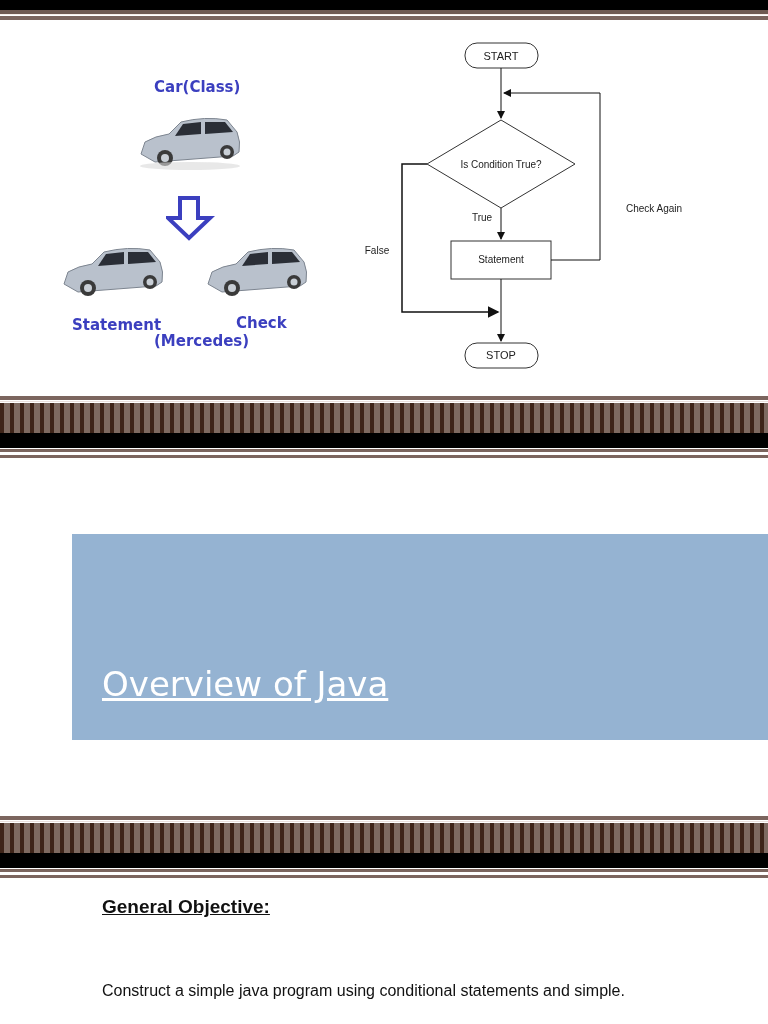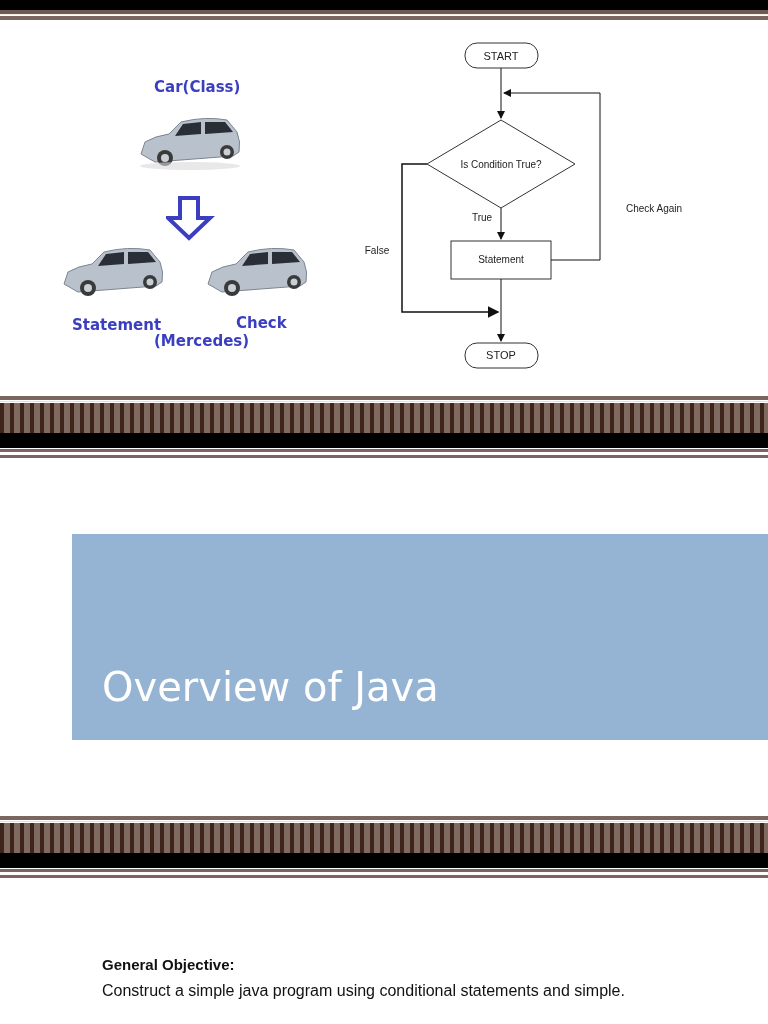--- a/index.html
+++ b/index.html
@@ -21,23 +21,23 @@
   .divider .blk { position:absolute; left:0; top:37px; width:100%; height:15px; background:#000; }
   .divider .d3 { position:absolute; left:0; top:53px; width:100%; height:3px; background:#7b655e; }
   .divider .d4 { position:absolute; left:0; top:56px; width:100%; height:2px; background:#fff; }
   .divider .d5 { position:absolute; left:0; top:59px; width:100%; height:3px; background:#7b655e; }
 
   
   .car-label { color:#3b3fbf; font-family:"DejaVu Sans", sans-serif; font-weight:bold; font-size:15px; }
 
   
   .title-box { left:72px; top:534px; width:696px; height:206px; background:#95b3d2; }
-  .title-text { left:102px; top:664px; color:#ffffff; font-size:40px; font-family:"DejaVu Sans", sans-serif; font-weight:normal; letter-spacing:0px; }
+  .title-text { left:102px; top:664px; color:#ffffff; font-size:34px; font-family:"DejaVu Sans", sans-serif; font-weight:normal; letter-spacing:0px;text-decoration:underline; }
 
-  .objective-heading { left:102px; top:956px; font-size:15px; font-weight:bold; color:#111; font-family:"Liberation Sans Narrow","Liberation Sans", sans-serif; }
+  .objective-heading { left:102px; top:896px; font-size:19px; font-weight:bold; text-decoration:underline; color:#111; font-family:"Liberation Sans Narrow","Liberation Sans", sans-serif; }
   .objective-text { left:102px; top:982px; font-size:16px; color:#111; font-family:"Liberation Sans", sans-serif; }
 
   svg text { font-family:"Liberation Sans", sans-serif; }
 </style>
 </head>
 <body>
 
 <div class="abs top-black"></div>
 <div class="abs top-l1"></div>
 <div class="abs top-l2"></div>

